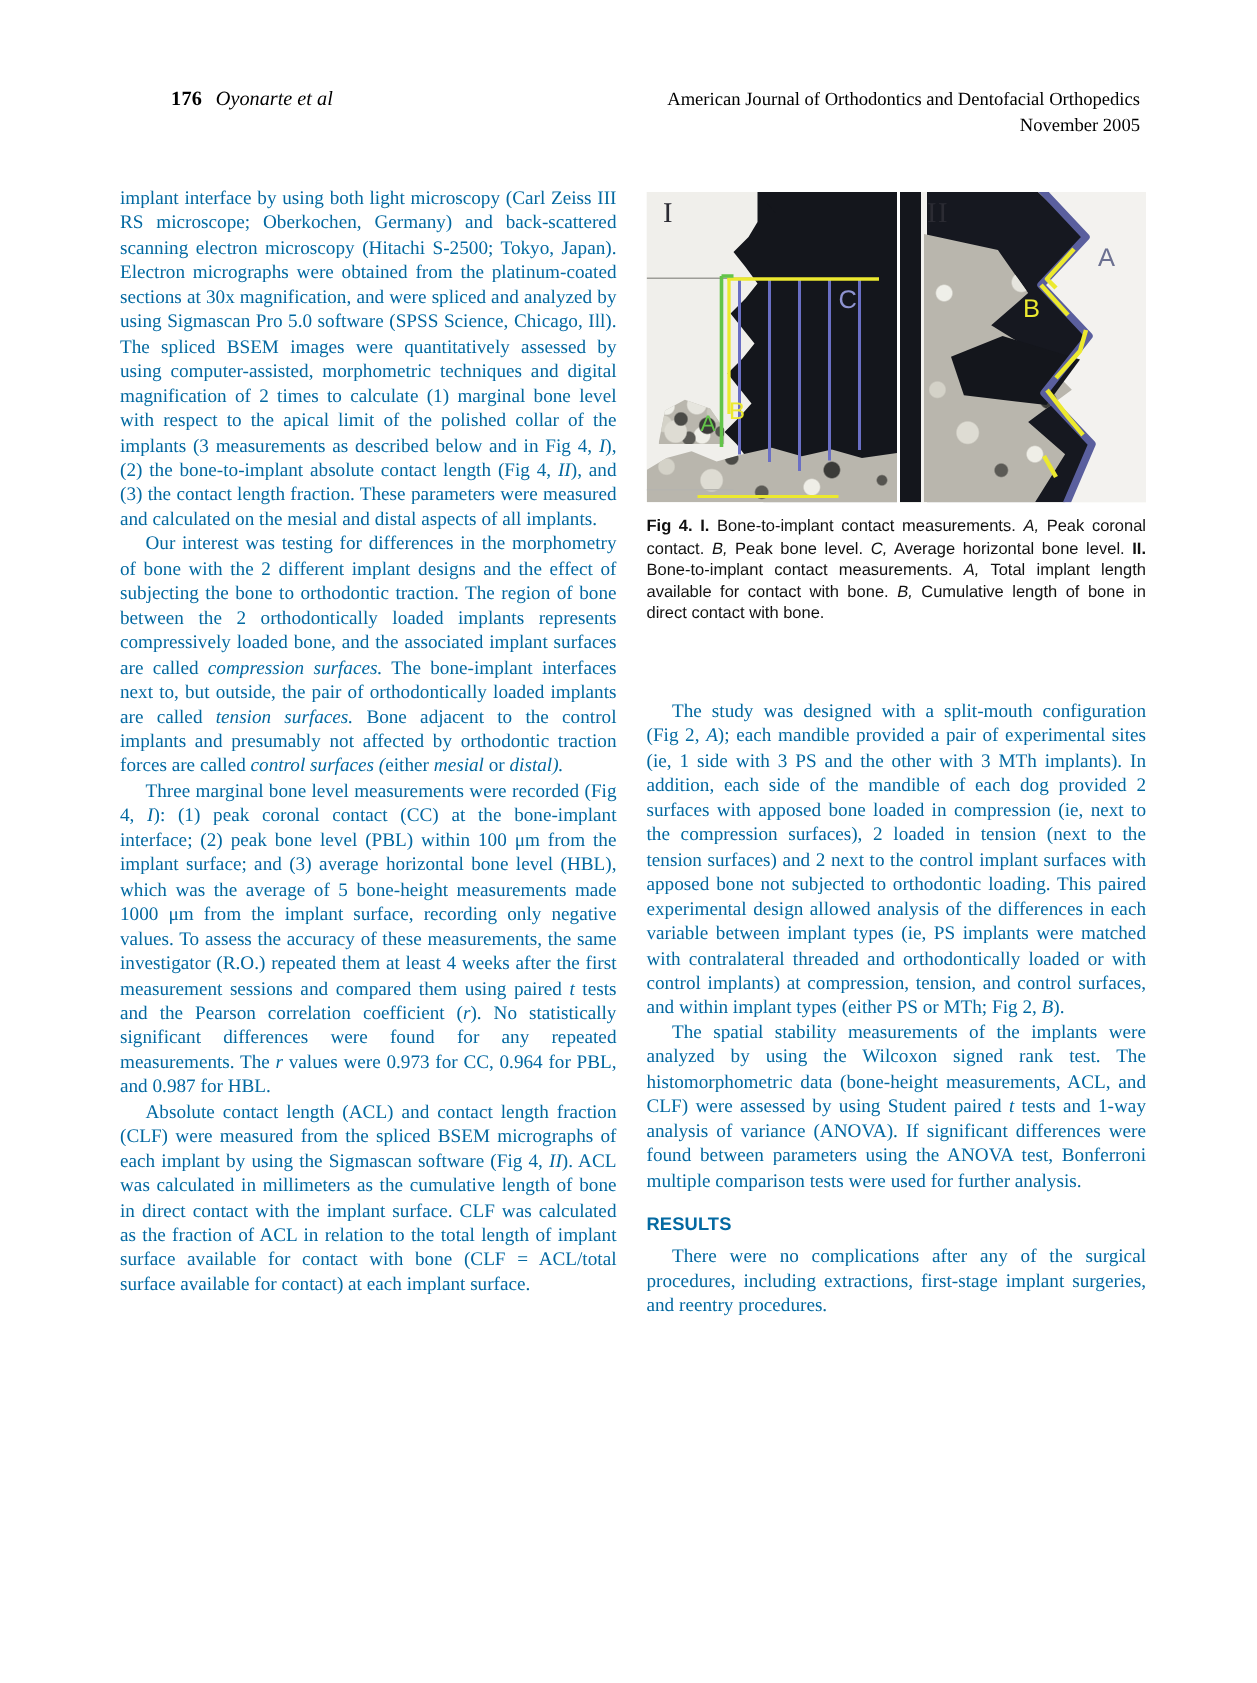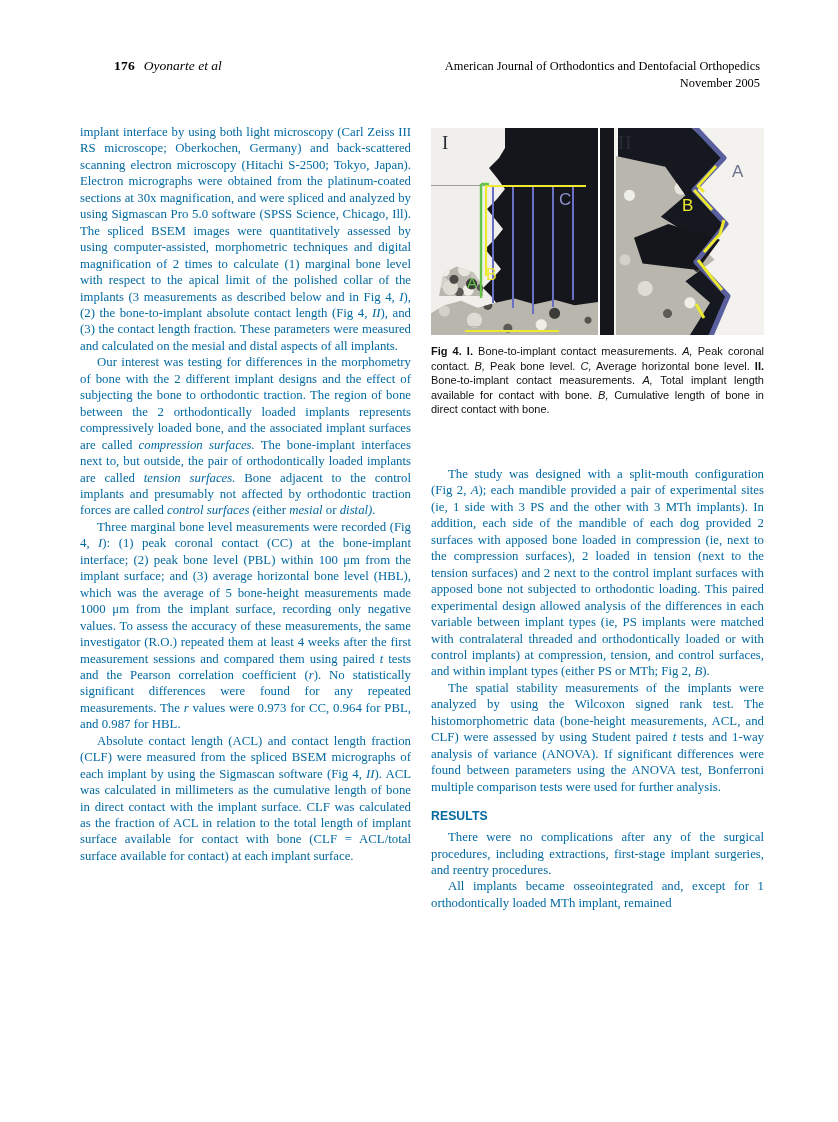--- a/index.html
+++ b/index.html
@@ -384,16 +384,15 @@
       The histomorphometric data (bone-height measurements,
       ACL, and CLF) were assessed by using Student
       paired <i>t</i> tests and 1-way analysis of variance
       (ANOVA). If significant differences were found between
       parameters using the ANOVA test, Bonferroni
       multiple comparison tests were used for further analysis.</p>
 
     <div class="sechead">RESULTS</div>
 
     <p>There were no complications after any of the surgical procedures, including extractions, first-stage implant surgeries, and reentry procedures.</p>
-    <p>All implants became osseointegrated and, except for 1 orthodontically loaded MTh implant, remained</p>
   </div>
 
 </div>
 
 </body></html>

